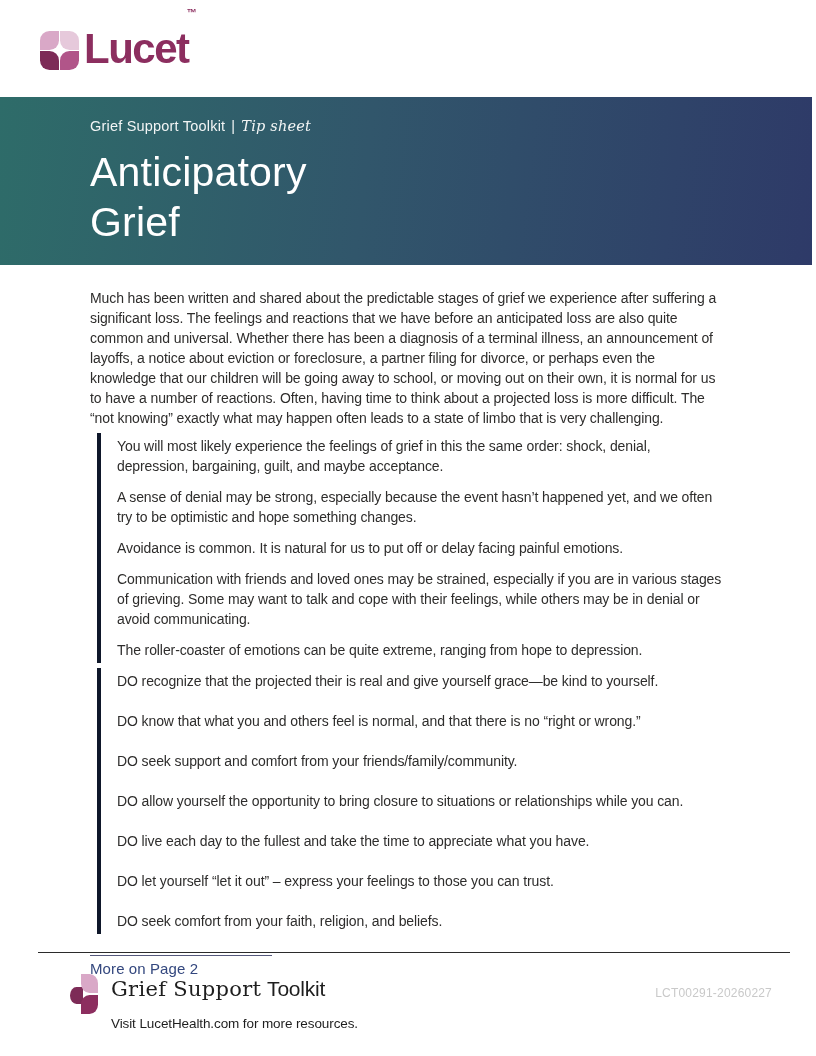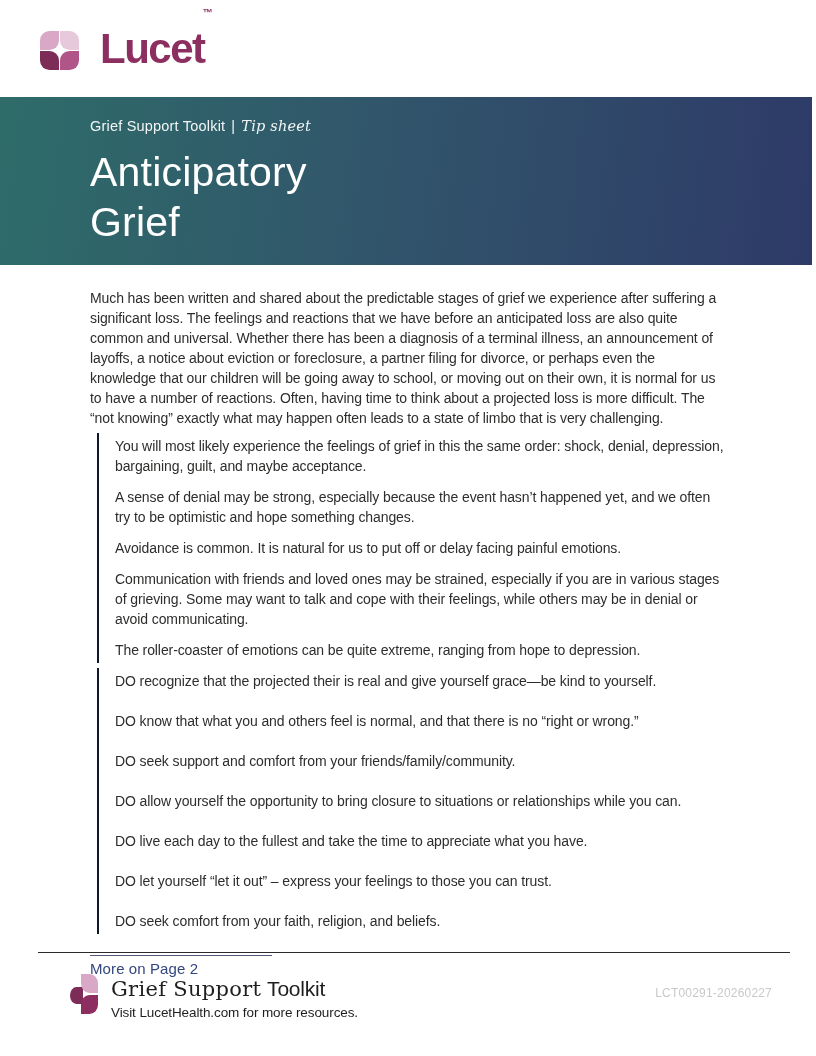--- a/index.html
+++ b/index.html
@@ -6,21 +6,21 @@
   html,body { background:#ffffff; }
   body {
     width:816px; height:1056px; margin:0 auto; overflow:hidden;
     font-family:"Liberation Sans", sans-serif; color:#2e2d2c;
     position:relative;
   }
   .page { width:816px; height:1056px; position:relative; background:#fff; }
 
   
   .top-header { height:97px; display:flex; align-items:center; }
-  .lucet-logo { display:flex; align-items:flex-end; margin-left:40px; gap:20px; }
+  .lucet-logo { display:flex; align-items:flex-end; margin-left:40px; gap:4px; }
   .flower { position:relative; width:40px; height:40px; margin-bottom:-4px; }
   .flower .petal { position:absolute; width:19px; height:19px; }
   .flower .p-tl { left:0;  top:0;  background:#d9a8c7; border-radius:50% 0 50% 0; }
   .flower .p-tr { left:20px; top:0; background:#e6c9db; border-radius:0 50% 0 50%; }
   .flower .p-bl { left:0;  top:20px; background:#7d2b57; border-radius:0 50% 0 50%; }
   .flower .p-br { left:20px; top:20px; background:#b15589; border-radius:50% 0 50% 0; }
   .wordmark { font-size:42px; font-weight:bold; letter-spacing:-1.5px; color:#8c2e5f; line-height:0.9; }
   .tm { font-size:10px; font-weight:bold; color:#8c2e5f; vertical-align:top; position:relative; top:-22px; left:-2px; }
 
   
@@ -37,21 +37,21 @@
     letter-spacing:0.2px; color:#ffffff;
   }
 
   
   .content { padding:0 88px 0 90px; }
   .intro { margin-top:23px; font-size:14px; line-height:20px; letter-spacing:-0.1px; width:632px; }
   .section-hd {
     margin-top:16px; font-size:15px; font-weight:bold; color:#3c3d6b; letter-spacing:0.1px;
   }
   .ruled {
-    margin-top:5px; margin-left:7px; border-left:2px solid #0f172a; padding:3px 0 3px 16px;
+    margin-top:5px; margin-left:7px; border-left:4px solid #0f172a; padding:3px 0 3px 16px;
     width:628px;
   }
   .ruled p { font-size:14px; line-height:20px; letter-spacing:-0.1px; }
   .ruled.spaced p + p { margin-top:11px; }
   .ruled.tight p + p { margin-top:20px; }
 
   .more-divider { margin:21px 0 4px 0; width:182px; border-top:1px solid #55597c; }
   .more-link {
     display:inline-block; font-size:15px; color:#33477e; text-decoration:none; letter-spacing:0.1px;
   }
@@ -61,21 +61,21 @@
   .footer-rule { position:absolute; top:0; left:38px; right:26px; border-top:1px solid #2b2b2b; }
   .footer-brand { position:absolute; left:70px; top:22px; display:flex; gap:9px; }
   .mini-flower { position:relative; width:32px; height:48px; flex:0 0 32px; }
   .mini-flower .m-left { position:absolute; left:0; top:13px; width:13px; height:17px; background:#7d2b57; border-radius:50% 0 0 50%; }
   .mini-flower .m-top { position:absolute; left:11px; top:0; width:17px; height:19px; background:#d9a8c7; border-radius:0 50% 0 50%; }
   .mini-flower .m-bottom { position:absolute; left:11px; top:21px; width:17px; height:19px; background:#8c2e5f; border-radius:50% 0 50% 0; }
   .footer-text { padding-top:2px; }
   .footer-title { font-size:21px; color:#1e1e1e; line-height:26px; }
   .footer-title .it { font-family:"DejaVu Serif","Liberation Serif",serif; letter-spacing:0.3px; }
   .footer-title .rg { font-weight:400; letter-spacing:-0.2px; }
-  .footer-sub { font-size:13.5px; margin-top:3px; letter-spacing:-0.1px; color:#1e1e1e; }
+  .footer-sub { font-size:13.5px; margin-top:14px; letter-spacing:-0.1px; color:#1e1e1e; }
   .doc-code { position:absolute; right:44px; top:34px; font-size:12px; color:#c9c9c9; letter-spacing:0.2px; }
 </style>
 </head>
 <body>
 
 <div class="page">
 
   <header class="top-header">
     <div class="lucet-logo">
       <span class="flower">

